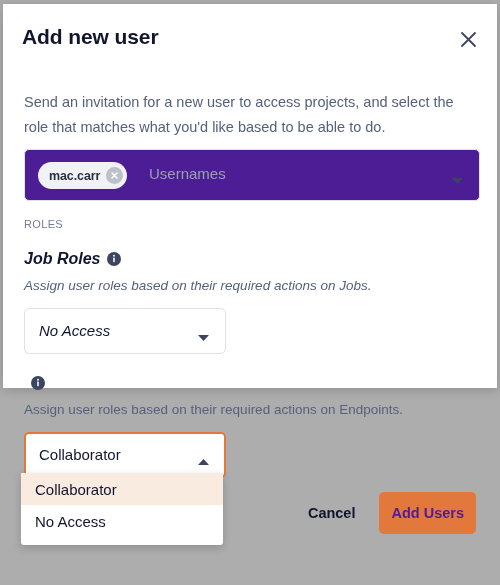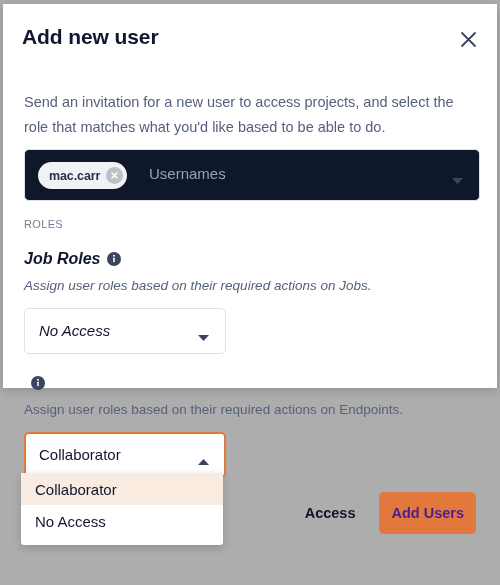--- a/index.html
+++ b/index.html
@@ -81,21 +81,21 @@
 
   
   .usernames-field {
     position: absolute;
     left: 21px;
     top: 145px;
     width: 456px;
     height: 52px;
     border: 1px solid #dfe2e8;
     border-radius: 5px;
-    background: #0f172a;
+    background: #4c1d95;
     box-sizing: border-box;
     cursor: text;
   }
   .chip {
     position: absolute;
     left: 13px;
     top: 12px;
     height: 27px;
     display: flex;
     align-items: center;
@@ -340,21 +340,21 @@
         <span class="select-value">Collaborator</span>
         <span class="select-caret">
           <svg width="13" height="8" viewBox="0 0 13 8">
             <path d="M1 7 L6.5 1 L12 7 Z" fill="#3b4560"></path>
           </svg>
         </span>
       </div>
     </div>
 
     <div class="footer-actions">
-      <button class="cancel-link">Access</button>
+      <button class="cancel-link">Cancel</button>
       <button class="primary-btn">Add Users</button>
     </div>
 
   </div>
 
   <div class="dropdown">
     <div class="dropdown-item selected">Collaborator</div>
     <div class="dropdown-item last">No Access</div>
   </div>
 

